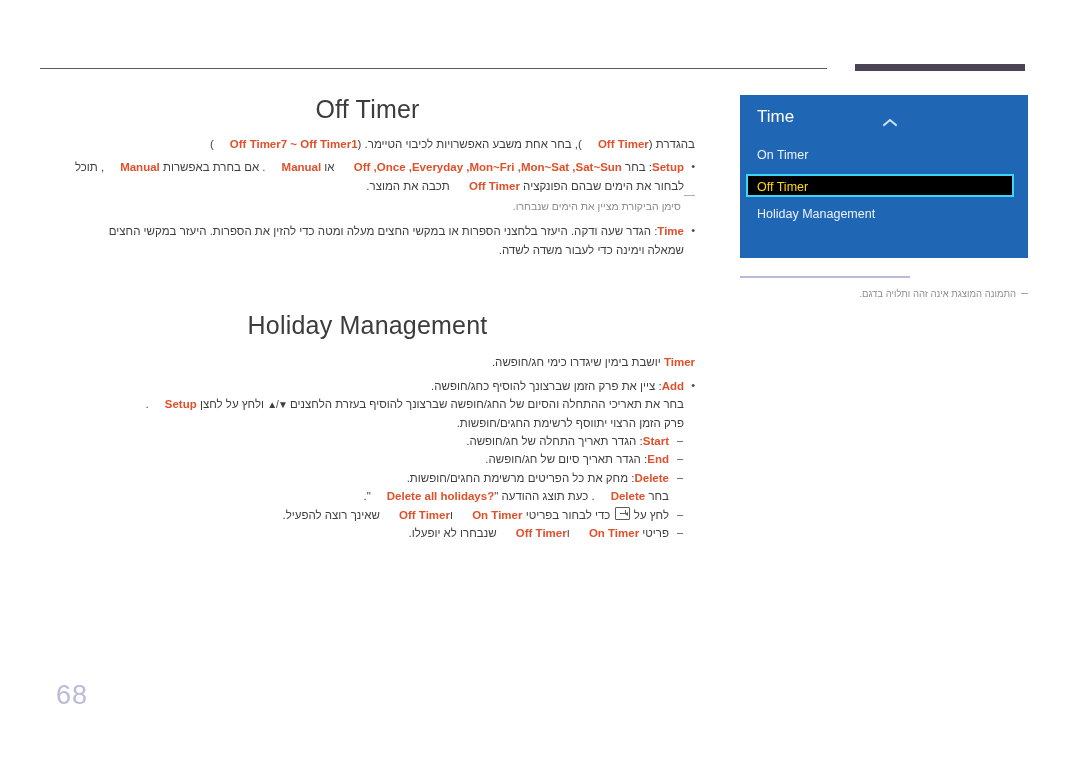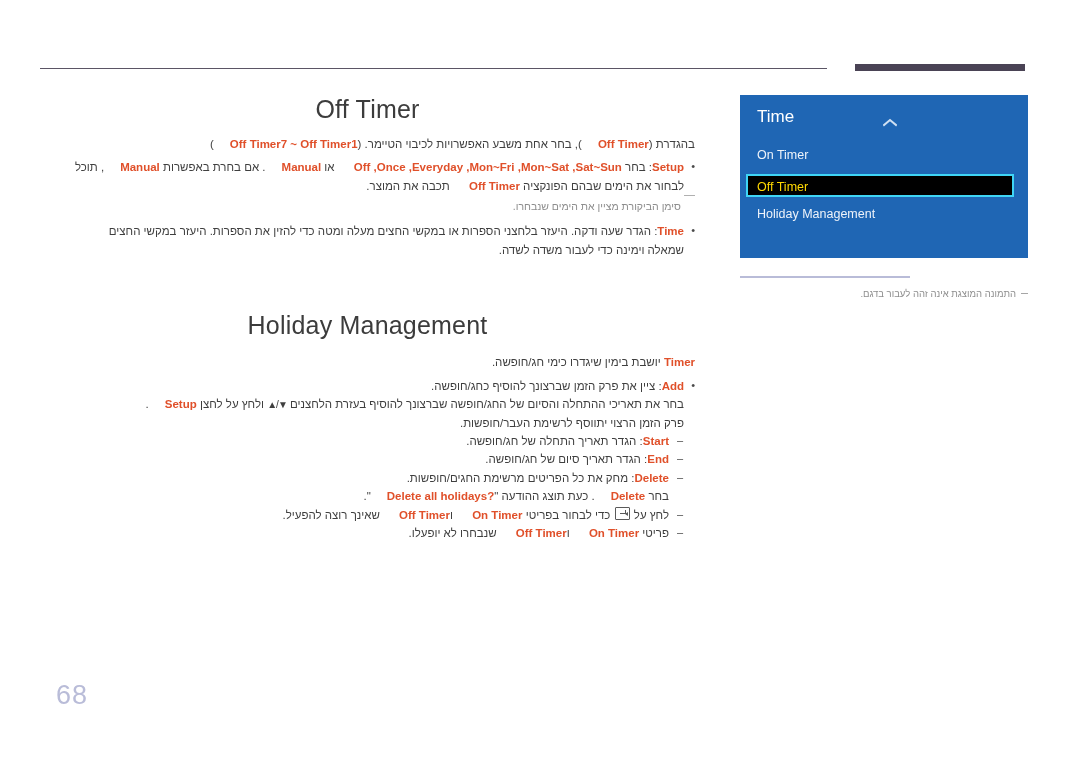--- a/index.html
+++ b/index.html
@@ -337,21 +337,21 @@
 
       <li class="bullet">
         <span class="kw-plain">Add</span><span>: ציין את פרק הזמן שברצונך להוסיף כחג/חופשה.</span>
       </li>
 
       <li class="cont">
         <span>בחר את תאריכי ההתחלה והסיום של החג/חופשה שברצונך להוסיף בעזרת הלחצנים </span><span class="arrows">▲/▼</span><span> ולחץ על לחצן </span><span class="kw">Setup</span><span>.</span>
       </li>
 
       <li class="cont">
-        <span>פרק הזמן הרצוי יתווסף לרשימת העבר/חופשות.</span>
+        <span>פרק הזמן הרצוי יתווסף לרשימת החגים/חופשות.</span>
       </li>
 
       <li class="sub">
         <span class="kw-plain">Start</span><span>: הגדר תאריך התחלה של חג/חופשה.</span>
       </li>
 
       <li class="sub">
         <span class="kw-plain">End</span><span>: הגדר תאריך סיום של חג/חופשה.</span>
       </li>
 
@@ -391,19 +391,19 @@
       <div class="osd-item item0">On Timer</div>
 
       <div class="osd-item selected">Off Timer</div>
 
       <div class="osd-item item2">Holiday Management</div>
     </div>
 
     <div class="side-sep"></div>
 
     <div class="side-caption">
-      <span class="cap-dash"></span><span>התמונה המוצגת אינה זהה לעבור בדגם.</span>
+      <span class="cap-dash"></span><span>התמונה המוצגת אינה זהה ותלויה בדגם.</span>
     </div>
   </div>
 
   <div class="page-number">68</div>
 
 </div>
 
 </body></html>

